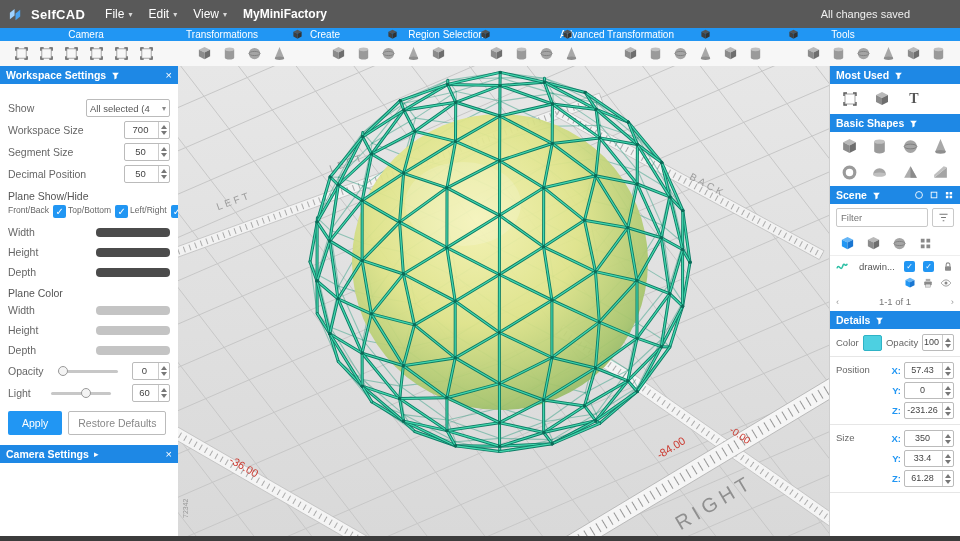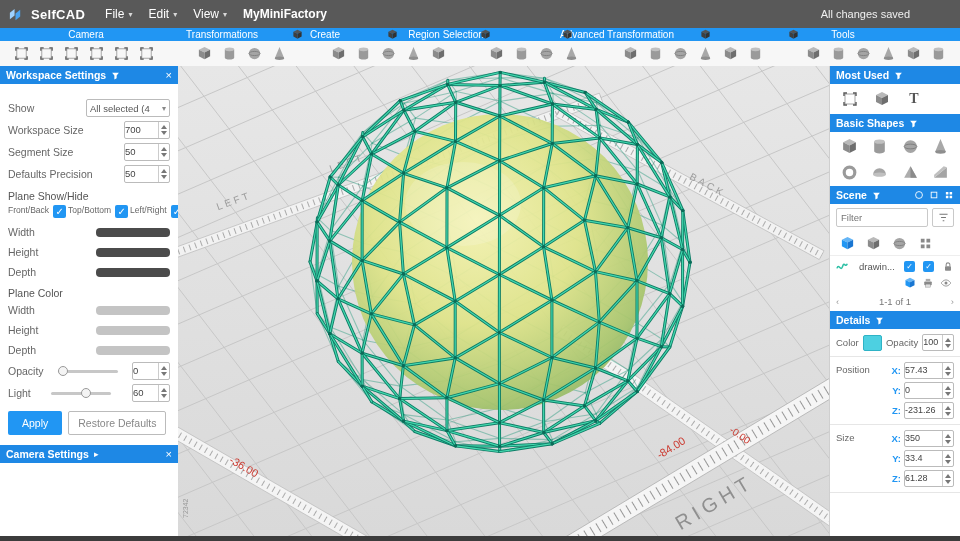--- a/index.html
+++ b/index.html
@@ -37,21 +37,21 @@
   
   .left-panel{position:absolute;left:0;top:66px;width:178px;bottom:5px;background:#fff;
               border-right:1px solid #cfcfcf;font-size:10.5px;overflow:hidden}
   .lp-row{display:flex;align-items:center;justify-content:space-between;padding:0 8px;height:22px}
   .lp-label{color:#666}
   .lp-section{padding:5px 8px 2px;color:#555;height:11px}
   .select{width:76px;height:16px;border:1px solid #bbb;border-radius:2px;display:flex;align-items:center;
           font-size:9.5px;padding:0 3px;background:#fff;cursor:pointer;color:#555}
   .select .caret{margin-left:auto;font-size:8px;color:#888}
   .stepper{width:44px;height:16px;border:1px solid #bbb;border-radius:2px;display:flex;background:#fff}
-  .stepper-val{flex:1;font-size:9.5px;text-align:left;padding:2px 2px 0 0;color:#444;overflow:hidden;white-space:nowrap}
+  .stepper-val{flex:1;font-size:9.5px;text-align:center;padding:2px 2px 0 0;color:#444;overflow:hidden;white-space:nowrap}
   .stepper-btns{width:10px;border-left:1px solid #ccc;display:flex;flex-direction:column;
                 align-items:center;justify-content:center;gap:2px;cursor:pointer}
   .st-up{width:0;height:0;border-left:3px solid transparent;border-right:3px solid transparent;border-bottom:4px solid #777}
   .st-dn{width:0;height:0;border-left:3px solid transparent;border-right:3px solid transparent;border-top:4px solid #777}
   .plane-cols{display:flex;padding:2px 8px 4px;gap:2px}
   .plane-col{flex:1;display:flex;flex-direction:row;gap:4px;font-size:8.5px;color:#666}
   .cb{width:13px;height:13px;background:#2196f3;border-radius:2px;color:#fff;font-size:10px;
       line-height:13px;text-align:center;cursor:pointer}
   .bar{width:74px;height:9px;border-radius:4px;cursor:pointer}
   .bar.dark{background:#4b4b4b}
@@ -449,21 +449,21 @@
       <span class="lp-label">Segment Size</span>
       <span class="stepper">
         <span class="stepper-val">50</span>
         <span class="stepper-btns">
             <i class="st-up"></i>
             <i class="st-dn"></i>
           </span>
       </span>
     </div>
     <div class="lp-row">
-      <span class="lp-label">Defaults Precision</span>
+      <span class="lp-label">Decimal Position</span>
       <span class="stepper">
         <span class="stepper-val">50</span>
         <span class="stepper-btns">
             <i class="st-up"></i>
             <i class="st-dn"></i>
           </span>
       </span>
     </div>
 
     <div class="lp-section">Plane Show/Hide</div>

